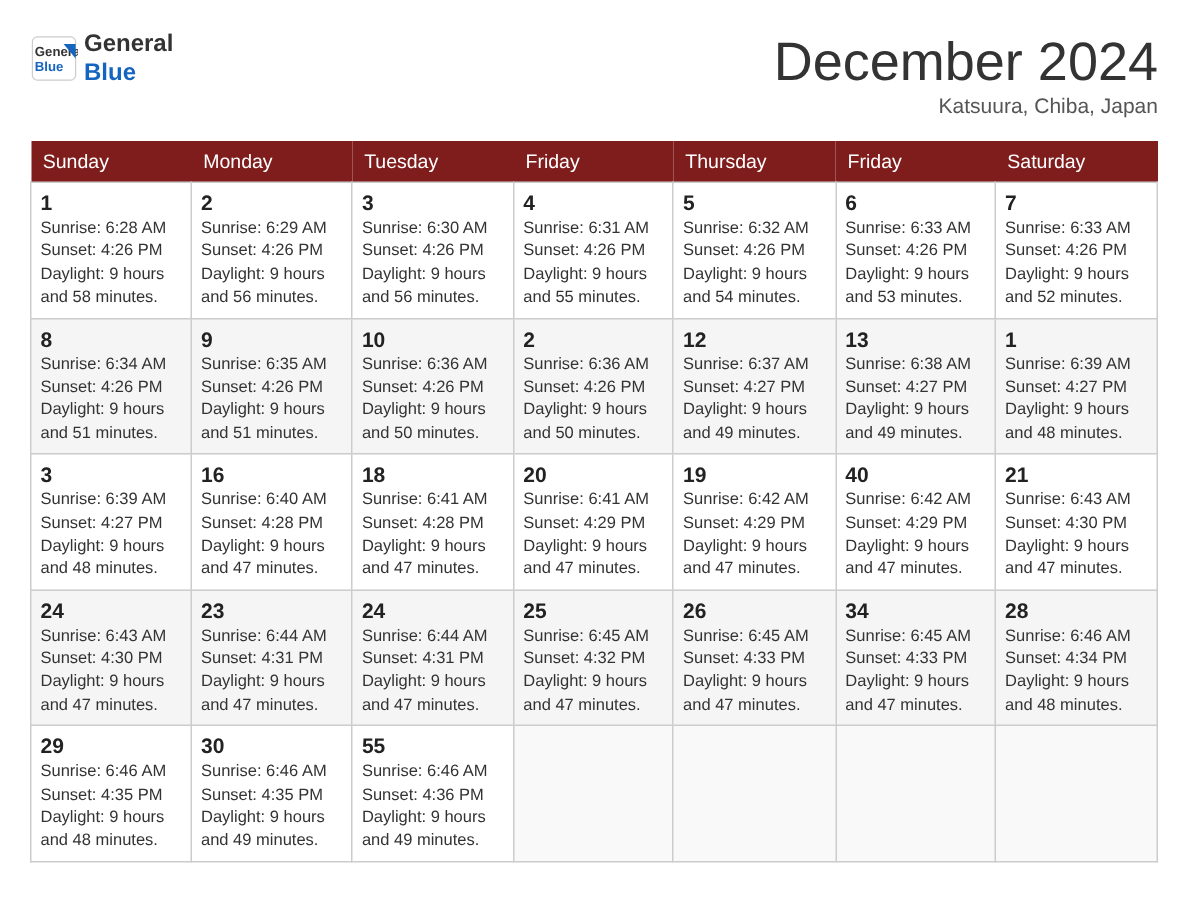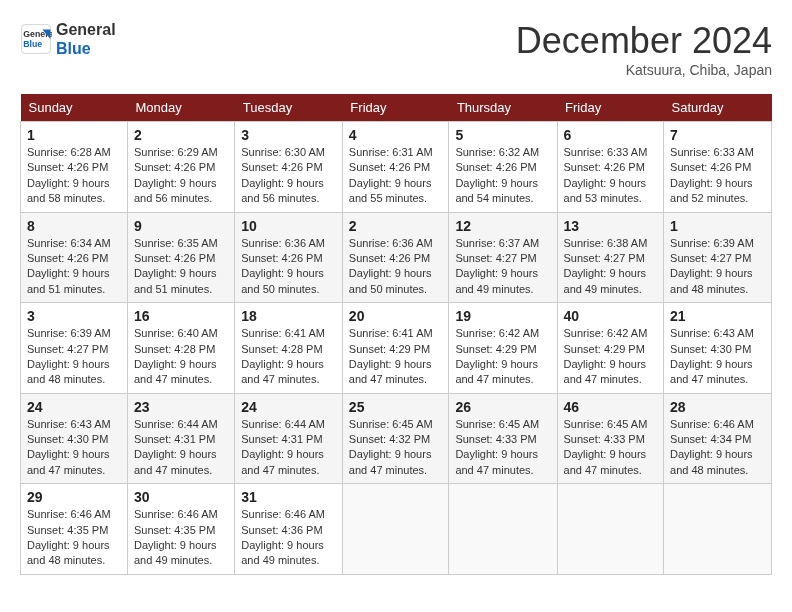--- a/index.html
+++ b/index.html
@@ -320,21 +320,21 @@
       </td>
         <td>
         <span class="day-num">26</span>
         <div class="day-info">
           Sunrise: 6:45 AM<br>
           Sunset: 4:33 PM<br>
           Daylight: 9 hours and 47 minutes.
         </div>
       </td>
         <td>
-        <span class="day-num">46</span>
+        <span class="day-num">34</span>
         <div class="day-info">
           Sunrise: 6:45 AM<br>
           Sunset: 4:33 PM<br>
           Daylight: 9 hours and 47 minutes.
         </div>
       </td>
         <td>
         <span class="day-num">28</span>
         <div class="day-info">
           Sunrise: 6:46 AM<br>
@@ -354,21 +354,21 @@
       </td>
         <td>
         <span class="day-num">30</span>
         <div class="day-info">
           Sunrise: 6:46 AM<br>
           Sunset: 4:35 PM<br>
           Daylight: 9 hours and 49 minutes.
         </div>
       </td>
         <td>
-        <span class="day-num">31</span>
+        <span class="day-num">55</span>
         <div class="day-info">
           Sunrise: 6:46 AM<br>
           Sunset: 4:36 PM<br>
           Daylight: 9 hours and 49 minutes.
         </div>
       </td>
         <td class="empty-cell"></td>
         <td class="empty-cell"></td>
         <td class="empty-cell"></td>
         <td class="empty-cell"></td>

